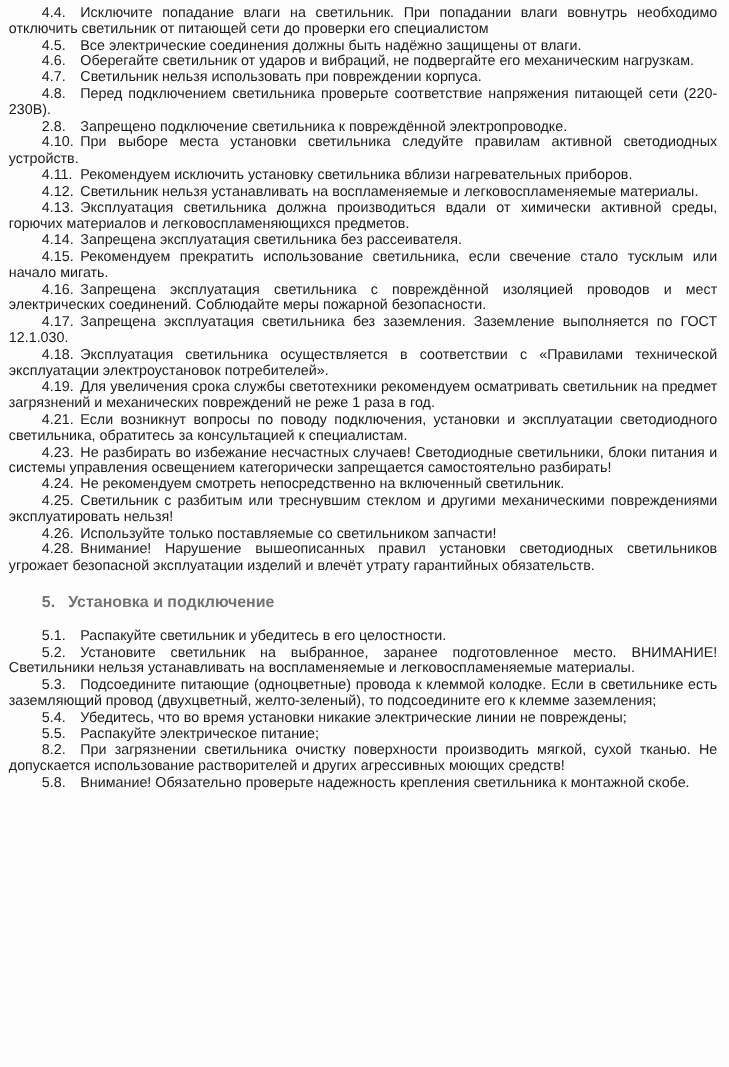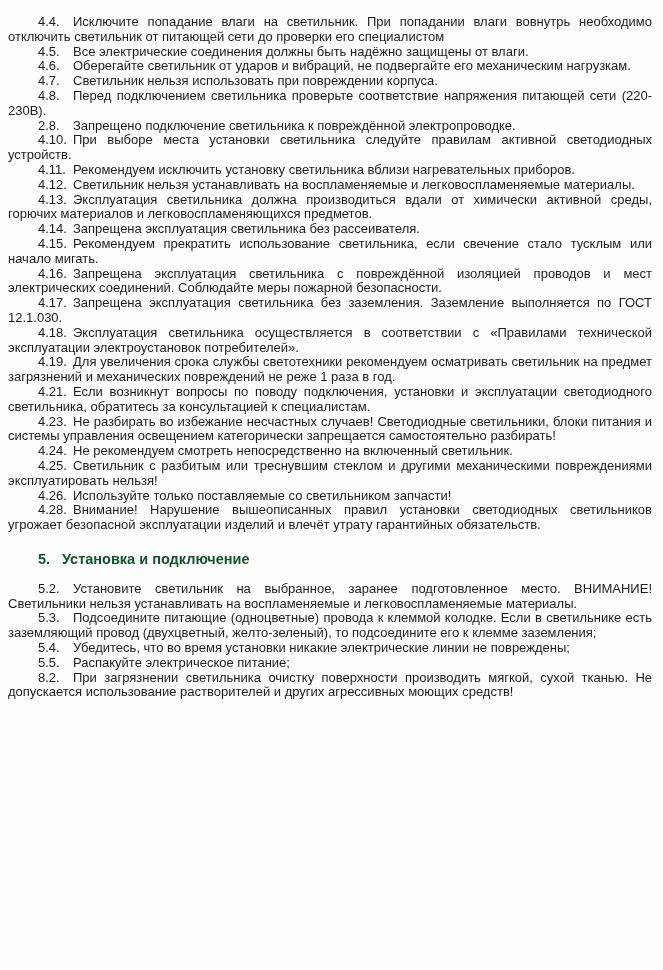--- a/index.html
+++ b/index.html
@@ -11,42 +11,42 @@
     width: 663px;
     height: 970px;
     overflow: hidden;
     font-family: "Liberation Sans", "DejaVu Sans", sans-serif;
     color: #1c1c1c;
   }
   .page {
     box-sizing: border-box;
     width: 663px;
     height: 970px;
-    padding: 15px 11px 0 8px;
+    padding: 4px 11px 0 8px;
     background: #fdfdfd;
   }
   .items p.item {
     margin: 0;
     font-size: 13px;
     line-height: 14.8px;
     text-align: justify;
     text-indent: 30px;
   }
   .num {
     display: inline-block;
     width: 35px;
     text-indent: 0;
   }
   h2.section-heading {
     margin: 17px 0 14px 0;
     font-size: 14.5px;
     line-height: 18px;
     font-weight: bold;
     text-indent: 30px;
-    color: #14532d;
+    color: #737373;
   }
   .hnum {
     display: inline-block;
     width: 24px;
     text-indent: 0;
   }
 </style>
 </head>
 <body>
 
@@ -97,27 +97,29 @@
 
   <p class="item"><span class="num">4.26.</span><span class="txt">Используйте только поставляемые со светильником запчасти!</span></p>
 
 
   <p class="item"><span class="num">4.28.</span><span class="txt">Внимание! Нарушение вышеописанных правил установки светодиодных светильников угрожает безопасной эксплуатации изделий и влечёт утрату гарантийных обязательств.</span></p>
 </div>
 
   <h2 class="section-heading"><span class="hnum">5.</span><span>Установка и подключение</span></h2>
 
   <div class="items" id="sec5-items">
+  <p class="item"><span class="num">5.1.</span><span class="txt">Распакуйте светильник и убедитесь в его целостности.</span></p>
 
   <p class="item"><span class="num">5.2.</span><span class="txt">Установите светильник на выбранное, заранее подготовленное место. ВНИМАНИЕ! Светильники нельзя устанавливать на воспламеняемые и легковоспламеняемые материалы.</span></p>
 
   <p class="item"><span class="num">5.3.</span><span class="txt">Подсоедините питающие (одноцветные) провода к клеммой колодке. Если в светильнике есть заземляющий провод (двухцветный, желто-зеленый), то подсоедините его к клемме заземления;</span></p>
 
   <p class="item"><span class="num">5.4.</span><span class="txt">Убедитесь, что во время установки никакие электрические линии не повреждены;</span></p>
 
   <p class="item"><span class="num">5.5.</span><span class="txt">Распакуйте электрическое питание;</span></p>
 
   <p class="item"><span class="num">8.2.</span><span class="txt">При загрязнении светильника очистку поверхности производить мягкой, сухой тканью. Не допускается использование растворителей и других агрессивных моющих средств!</span></p>
 
 
+  <p class="item"><span class="num">5.8.</span><span class="txt">Внимание! Обязательно проверьте надежность крепления светильника к монтажной скобе.</span></p>
 </div>
 
 </div>
 
 </body></html>

